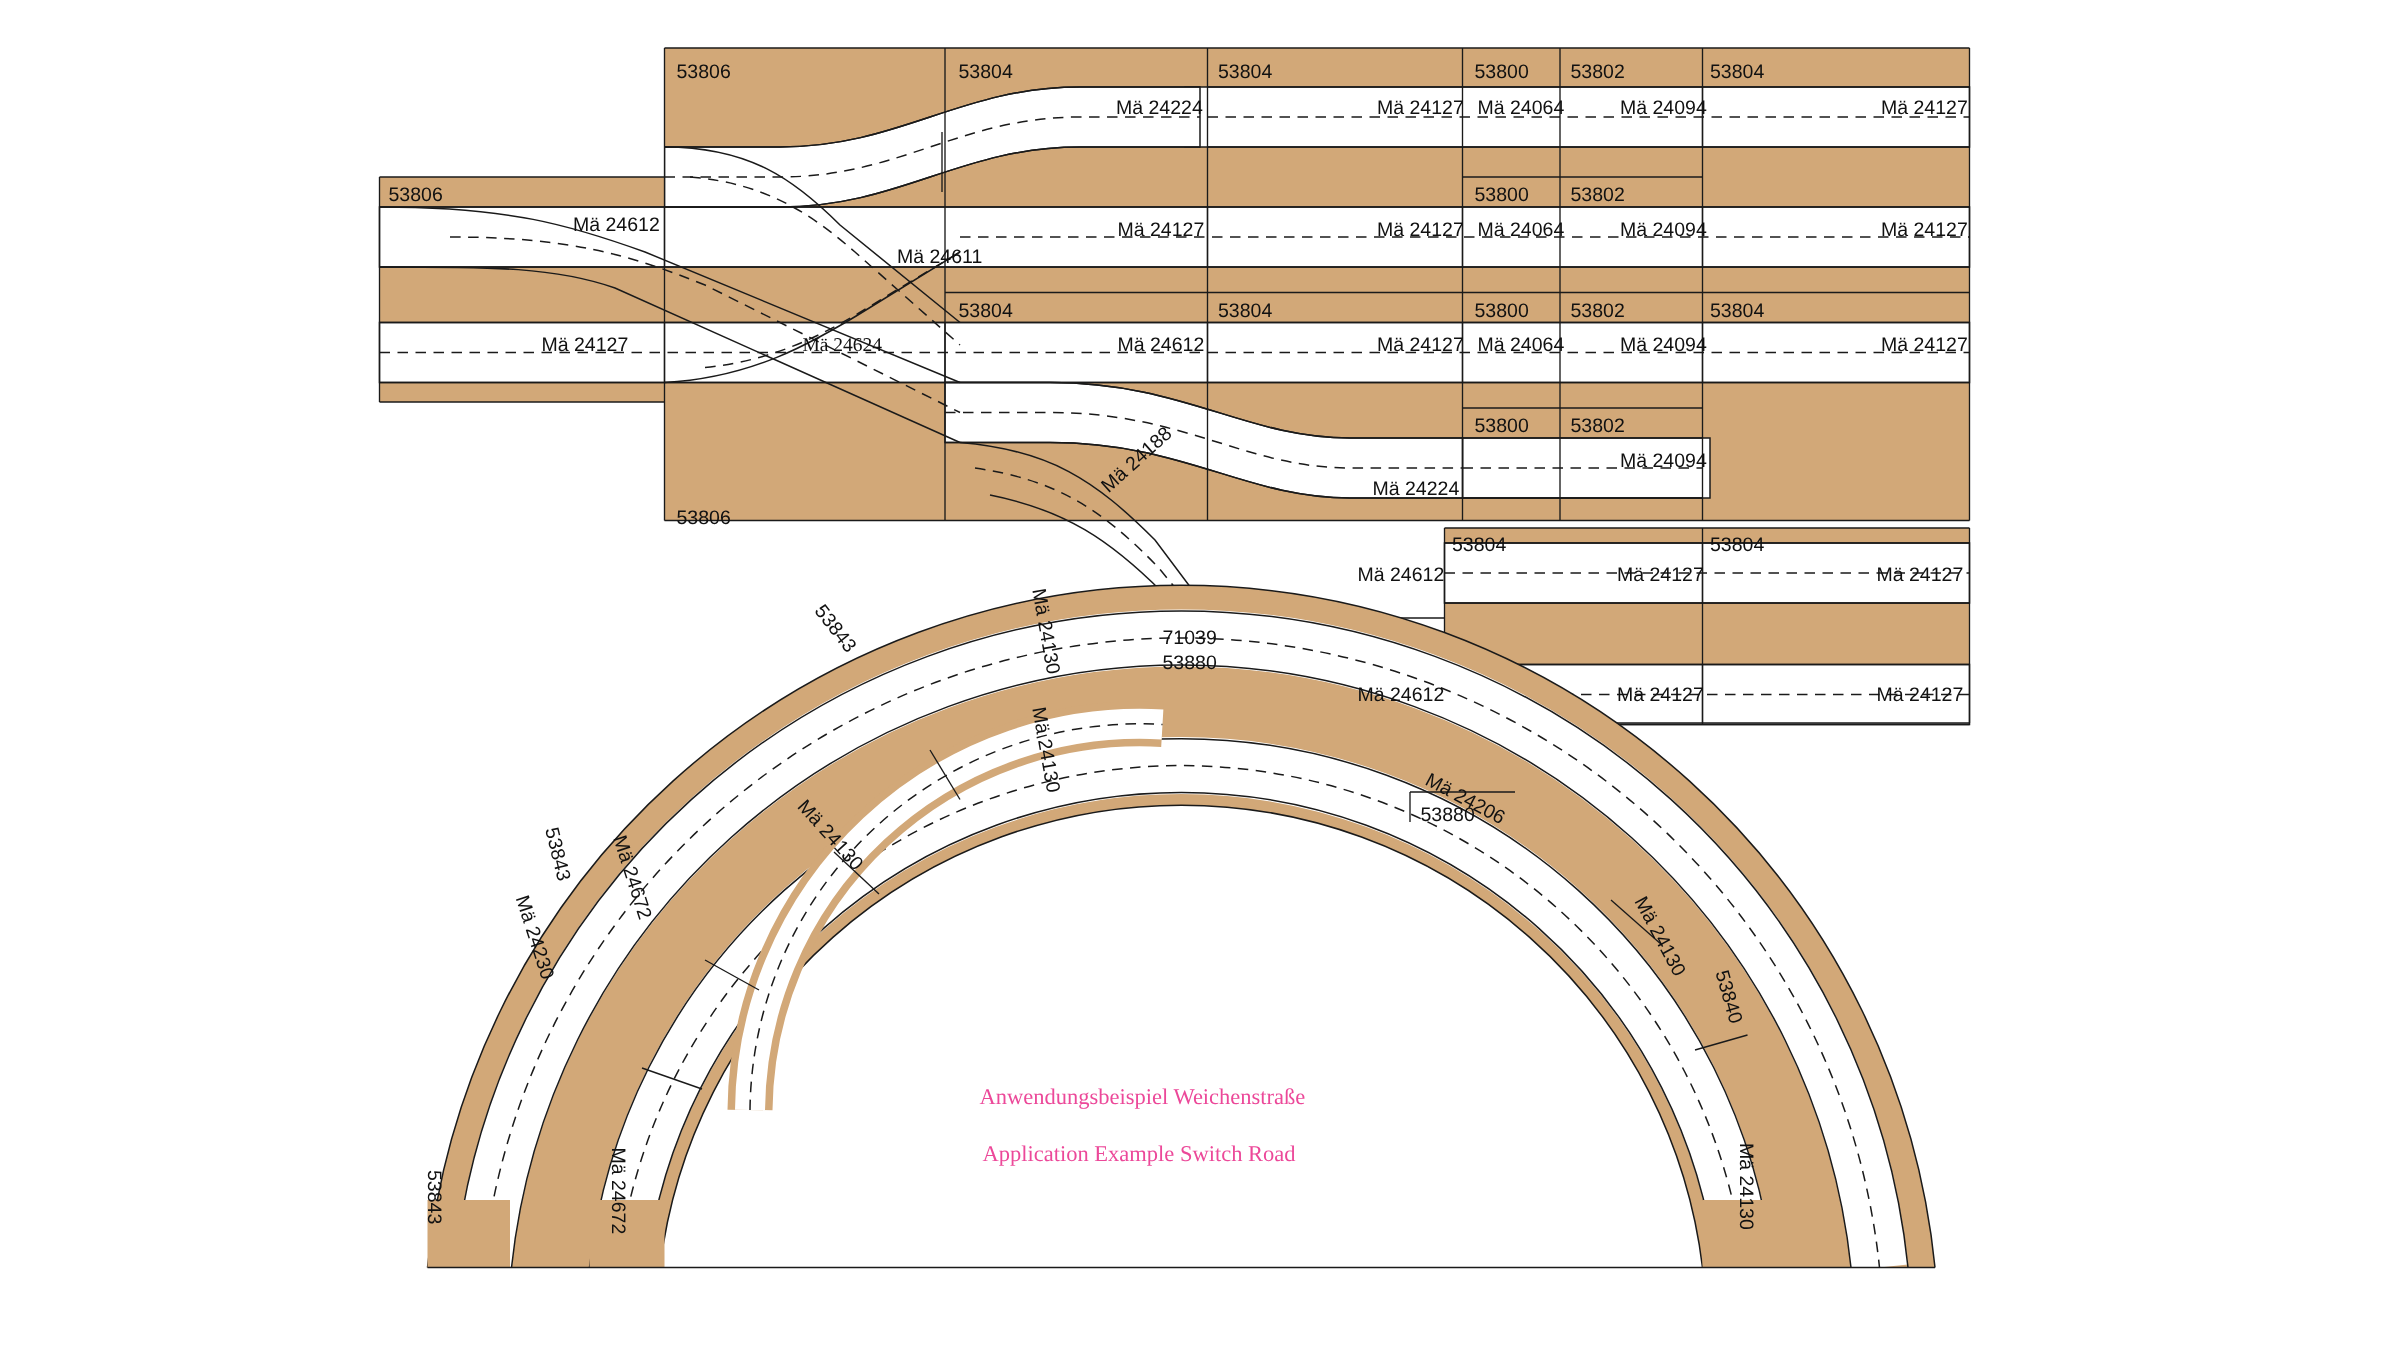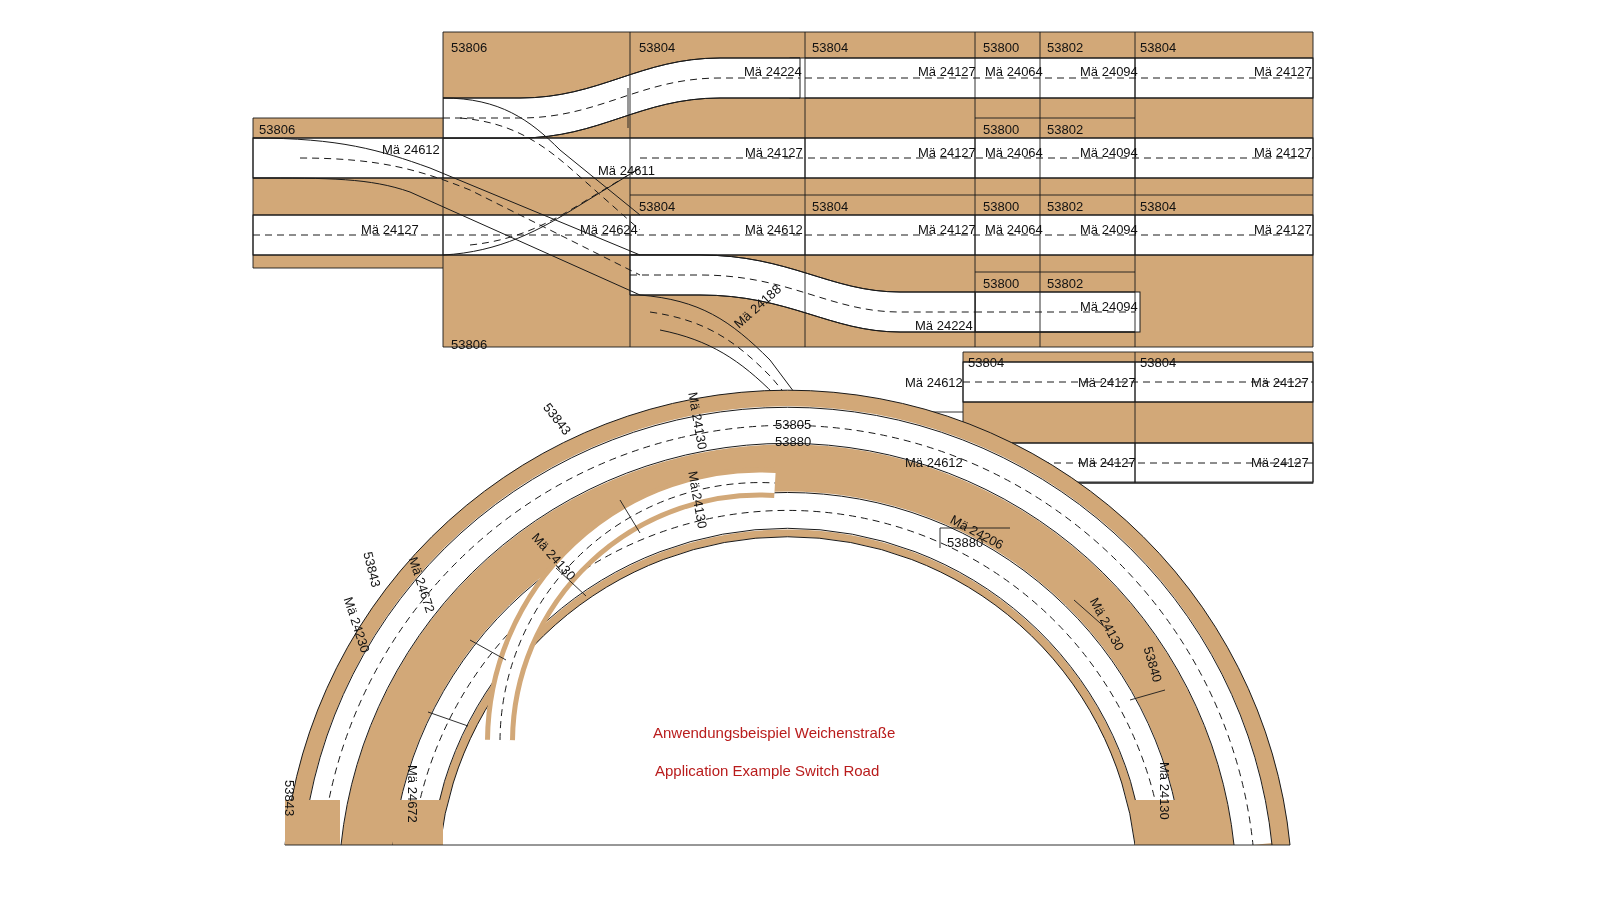--- a/index.html
+++ b/index.html
@@ -2,21 +2,21 @@
 <html><head>
 <meta charset="utf-8">
 <style>
   html,body{margin:0;padding:0;background:#ffffff;}
   body{width:1600px;height:900px;font-family:"Liberation Sans",sans-serif;overflow:hidden;}
   #stage{position:relative;width:1275px;height:900px;}
   svg#diagram{position:absolute;left:0;top:0;width:1600px;height:900px;}
   .lbl{position:absolute;font-family:"Liberation Sans",sans-serif;color:#111;white-space:nowrap;}
   .code{font-size:13px;}
   .part{font-size:13px;}
-  .caption{font-size:15px;color:#b91c1c;}
+  .caption{font-size:15px;color:#ec4899;font-family:Liberation Serif, serif;}
   .rot90{transform-origin:0 0;}
 </style>
 </head>
 <body>
 
 <div id="stage">
 
   <svg id="diagram" viewBox="0 0 1600 900">
     <defs>
       <style>
@@ -229,39 +229,39 @@
       <div class="lbl code" style="left: 639px; top: 199px;">53804</div>
       <div class="lbl code" style="left: 812px; top: 199px;">53804</div>
       <div class="lbl code" style="left: 983px; top: 199px;">53800</div>
       <div class="lbl code" style="left: 1047px; top: 199px;">53802</div>
       <div class="lbl code" style="left: 1140px; top: 199px;">53804</div>
       <div class="lbl code" style="left: 983px; top: 276px;">53800</div>
       <div class="lbl code" style="left: 1047px; top: 276px;">53802</div>
       <div class="lbl code" style="left: 451px; top: 337px;">53806</div>
       <div class="lbl code" style="left: 968px; top: 355px;">53804</div>
       <div class="lbl code" style="left: 1140px; top: 355px;">53804</div>
-      <div class="lbl code" style="left: 775px; top: 417px;">53805</div>
+      <div class="lbl code" style="left: 775px; top: 417px;">71039</div>
       <div class="lbl code" style="left: 775px; top: 434px;">53880</div>
       <div class="lbl code" style="left: 947px; top: 535px;">53880</div>
     </div>
   <div id="parts">
       <div class="lbl part" style="left: 744px; top: 64px;">Mä 24224</div>
       <div class="lbl part" style="left: 918px; top: 64px;">Mä 24127</div>
       <div class="lbl part" style="left: 985px; top: 64px;">Mä 24064</div>
       <div class="lbl part" style="left: 1080px; top: 64px;">Mä 24094</div>
       <div class="lbl part" style="left: 1254px; top: 64px;">Mä 24127</div>
       <div class="lbl part" style="left: 382px; top: 142px;">Mä 24612</div>
       <div class="lbl part" style="left: 598px; top: 163px;">Mä 24611</div>
       <div class="lbl part" style="left: 745px; top: 145px;">Mä 24127</div>
       <div class="lbl part" style="left: 918px; top: 145px;">Mä 24127</div>
       <div class="lbl part" style="left: 985px; top: 145px;">Mä 24064</div>
       <div class="lbl part" style="left: 1080px; top: 145px;">Mä 24094</div>
       <div class="lbl part" style="left: 1254px; top: 145px;">Mä 24127</div>
       <div class="lbl part" style="left: 361px; top: 222px;">Mä 24127</div>
-      <div class="lbl part" style="left: 580px; top: 222px;">Mä 24624</div>
+      <div class="lbl part" style="left: 535px; top: 222px; font-family: Liberation Serif, serif;">Mä 24624</div>
       <div class="lbl part" style="left: 745px; top: 222px;">Mä 24612</div>
       <div class="lbl part" style="left: 918px; top: 222px;">Mä 24127</div>
       <div class="lbl part" style="left: 985px; top: 222px;">Mä 24064</div>
       <div class="lbl part" style="left: 1080px; top: 222px;">Mä 24094</div>
       <div class="lbl part" style="left: 1254px; top: 222px;">Mä 24127</div>
       <div class="lbl part" style="left: 915px; top: 318px;">Mä 24224</div>
       <div class="lbl part" style="left: 1080px; top: 299px;">Mä 24094</div>
       <div class="lbl part" style="left: 905px; top: 375px;">Mä 24612</div>
       <div class="lbl part" style="left: 1078px; top: 375px;">Mä 24127</div>
       <div class="lbl part" style="left: 1251px; top: 375px;">Mä 24127</div>

